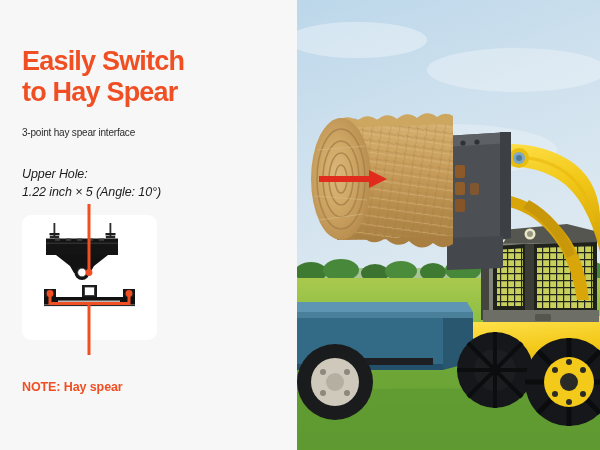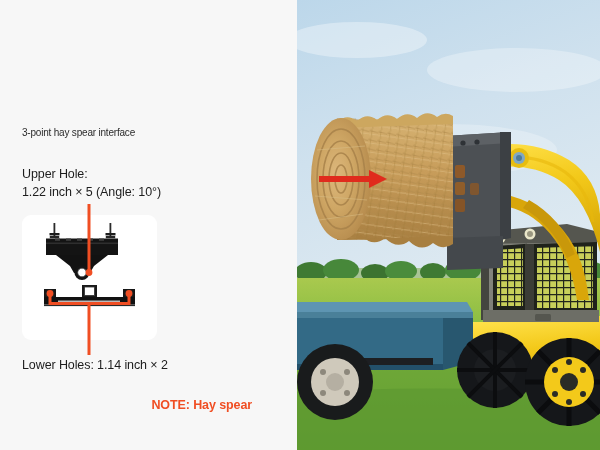--- a/index.html
+++ b/index.html
@@ -19,54 +19,58 @@
     font-size:27px; font-weight:bold; line-height:1.14;
     letter-spacing:-0.8px; color:#f04e23;
   }
   .subhead {
     position:absolute; left:22px; top:127px; width:265px;
     font-size:10px; color:#2b2b2b; letter-spacing:-0.2px;
   }
 
   .upper-label {
     position:absolute; left:22px; top:165px; width:265px;
-    font-size:12.5px; color:#1d1d1d; line-height:1.45; letter-spacing:-0.1px;
+    font-size:12.5px; color:#1d1d1d; line-height:1.45; letter-spacing:-0.1px;font-style:italic;
   }
 
   
   .diagram-card {
     position:absolute; left:22px; top:215px; width:135px; height:125px;
     background:#ffffff; border-radius:9px;
   }
   .diagram-svg { position:absolute; left:0; top:0; width:135px; height:125px; }
 
   
   .leader-layer { position:absolute; left:0; top:0; width:297px; height:450px; pointer-events:none; }
 
   .lower-label {
     position:absolute; left:22px; top:358px; width:265px;
     font-size:12.5px; color:#1d1d1d; letter-spacing:-0.1px;
   }
   .note {
-    position:absolute; left:22px; top:396px; width:230px;
+    position:absolute; left:22px; top:378px; width:230px;
     font-size:12.5px; font-weight:bold; color:#f04e23;
-    line-height:1.45; letter-spacing:-0.1px;text-align:right;
+    line-height:1.45; letter-spacing:-0.1px;
   }
 
   
   .photo { position:absolute; left:297px; top:0; width:303px; height:450px; overflow:hidden; }
   .photo svg { display:block; width:303px; height:450px; }
 </style>
 </head>
 <body>
 
 <div id="root">
 
   <div class="left-panel">
 
+    <div class="headline">
+      <div>Easily Switch</div>
+      <div>to Hay Spear</div>
+    </div>
 
     <div class="subhead">3-point hay spear interface</div>
 
     <div class="upper-label">
       <div>Upper Hole:</div>
       <div>1.22 inch × 5 (Angle: 10°)</div>
     </div>
 
     <div class="diagram-card">
       <svg class="diagram-svg" viewBox="0 0 135 125">
@@ -125,21 +129,20 @@
       <circle cx="89" cy="272.5" r="3.4" fill="#f04e23"></circle>
 
       <line x1="50" y1="294" x2="50" y2="305" stroke="#f04e23" stroke-width="3"></line>
       <line x1="129" y1="294" x2="129" y2="305" stroke="#f04e23" stroke-width="3"></line>
       <line x1="50" y1="303.5" x2="129" y2="303.5" stroke="#f04e23" stroke-width="3"></line>
       <circle cx="50" cy="293.5" r="3.4" fill="#f04e23"></circle>
       <circle cx="129" cy="293.5" r="3.4" fill="#f04e23"></circle>
       <line x1="89" y1="303.5" x2="89" y2="355" stroke="#f04e23" stroke-width="3"></line>
     </svg>
 
-    <div class="lower-label">Lower Holes: 1.14 inch × 2</div>
 
     <div class="note">
       <div>NOTE: Hay spear</div>
     </div>
   </div>
 
   <div class="photo">
     <svg viewBox="0 0 303 450" preserveAspectRatio="xMidYMid slice">
       <defs>
         <linearGradient id="skyG" x1="0" y1="0" x2="0.25" y2="1">

